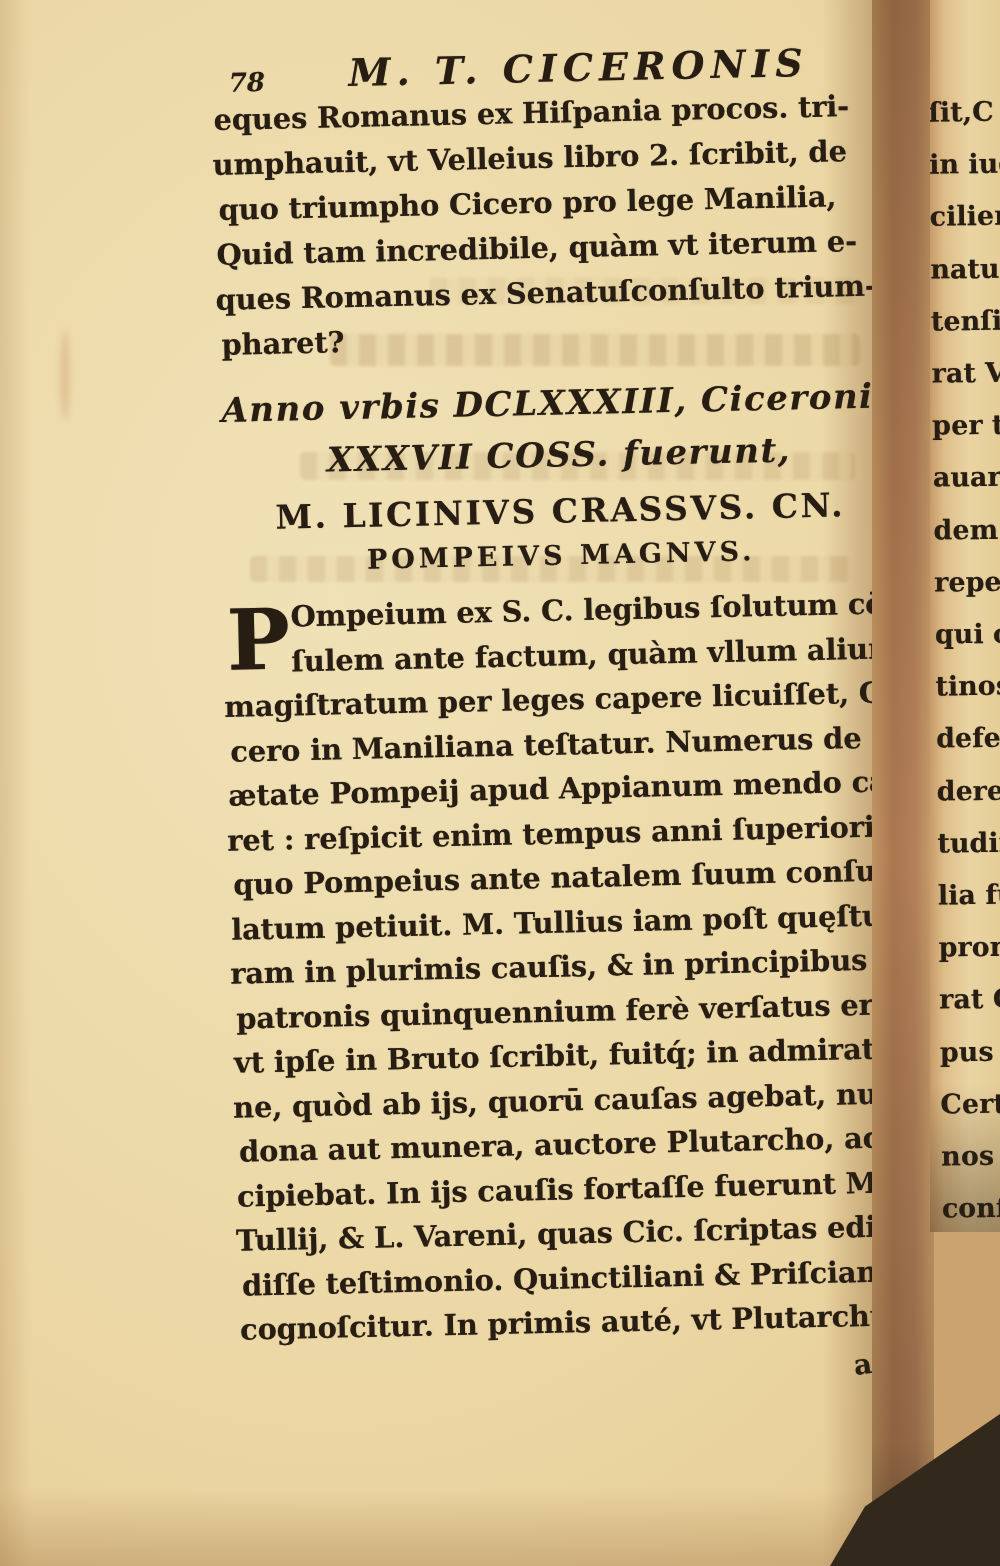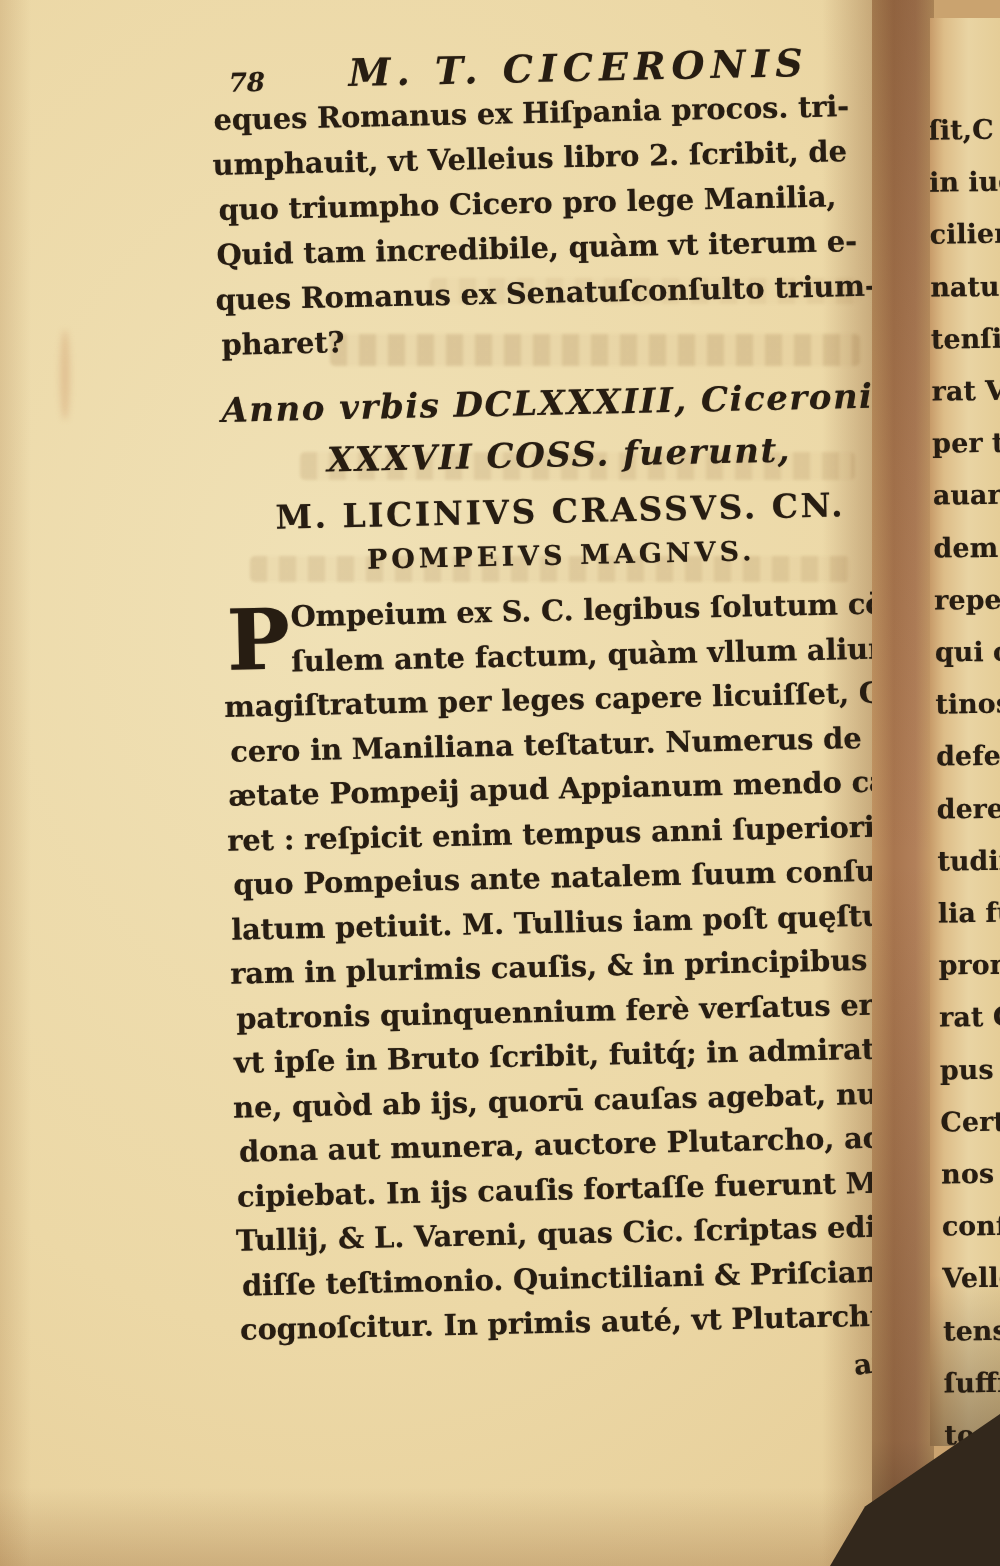--- a/index.html
+++ b/index.html
@@ -67,21 +67,21 @@
   
   .gutter {
     position:absolute; left:872px; top:0; width:62px; height:1566px;
     background:
       linear-gradient(180deg, rgba(80,48,22,.28) 0%, rgba(80,48,22,.10) 30%, rgba(80,48,22,0) 55%, rgba(60,40,20,.25) 92%, rgba(45,32,18,.55) 100%),
       linear-gradient(90deg, #c19462 0%, #a9764f 35%, #b2805a 70%, #cba26d 100%);
   }
 
   
   .right-page {
-    position:absolute; left:930px; top:18px; width:70px; height:1428px; overflow:hidden;
+    position:absolute; left:930px; top:0; width:70px; height:1232px; overflow:hidden;
     background:
       linear-gradient(180deg, rgba(0,0,0,0) 88%, rgba(70,48,26,.45) 100%),
       linear-gradient(90deg, #c79b69 0%, #ddbd88 20%, #e9d4a3 55%, #e5cd97 100%);
   }
   .fragcol { position:absolute; left:7px; top:86px; transform:rotate(-0.7deg);
     color:#271d12; font-weight:700; text-shadow:0 0 1px rgba(43,32,20,.45); }
   .frag { font-size:27px; line-height:52.2px; white-space:nowrap; }
 
   
   .corner-shadow {

